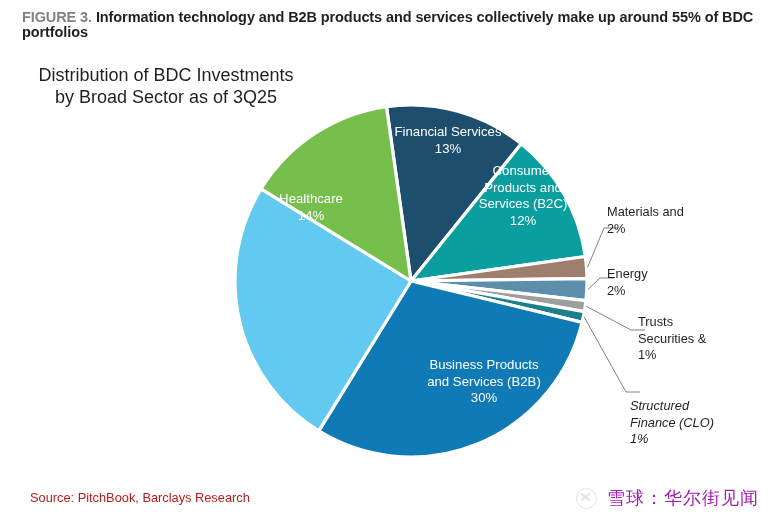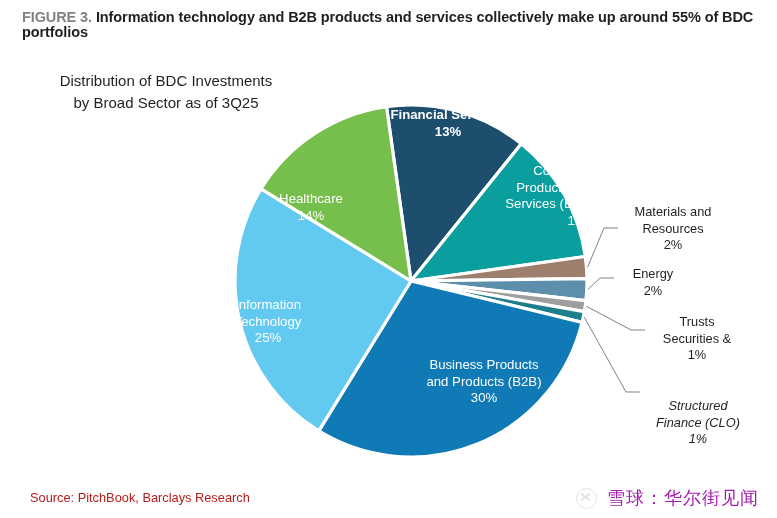--- a/index.html
+++ b/index.html
@@ -29,24 +29,24 @@
   }
   #figure-heading .fig-no {
     color: #808285;
     font-weight: bold;
   }
 
   
   #chart-subtitle {
     position: absolute;
     left: 28px;
-    top: 70px;
+    top: 64px;
     width: 276px;
     text-align: center;
-    font-size: 15px;
+    font-size: 18px;
     line-height: 22px;
     color: #231f20;
   }
 
   
   #pie-area {
     position: absolute;
     left: 0;
     top: 0;
     width: 777px;
@@ -62,33 +62,33 @@
   .slice-label {
     position: absolute;
     color: #ffffff;
     font-size: 13.2px;
     line-height: 16.5px;
     text-align: center;
     white-space: nowrap;
   }
   .slice-label .pct { display: block; }
 
-  #label-financial  { left: 383px; top: 107px; width: 130px; font-weight: bold; }
+  #label-financial  { left: 383px; top: 124px; width: 130px; }
   #label-healthcare { left: 253px; top: 143px; width: 116px; margin-top: 48px; }
-  #label-b2c        { left: 480px; top: 163px; width: 114px; text-align: right; }
+  #label-b2c        { left: 466px; top: 163px; width: 114px; }
   #label-it         { left: 202px; top: 297px; width: 132px; }
   #label-b2b        { left: 406px; top: 357px; width: 156px; }
 
   
   .callout-label {
     position: absolute;
     font-size: 12.8px;
     line-height: 16.5px;
     color: #231f20;
-    text-align: center;
+    text-align: left;
     white-space: nowrap;
   }
   #label-materials   { left: 607px; top: 204px; width: 132px; }
   #label-energy      { left: 607px; top: 266px; width: 92px; }
   #label-securities  { left: 638px; top: 314px; width: 118px; }
   #label-structured  { left: 630px; top: 398px; width: 136px; font-style: italic; }
 
   
   #source-note {
     position: absolute;
@@ -173,38 +173,32 @@
 
   <div class="slice-label" id="label-b2c">
     <span>Consumer</span>
     <span class="pct">Products and</span>
     <span class="pct">Services (B2C)</span>
     <span class="pct">12%</span>
   </div>
 
   <div class="slice-label" id="label-b2b">
     <span>Business Products</span>
-    <span class="pct">and Products (B2B)</span>
+    <span class="pct">and Services (B2B)</span>
     <span class="pct">30%</span>
   </div>
 
-  <div class="slice-label" id="label-it">
-    <span>Information</span>
-    <span class="pct">Technology</span>
-    <span class="pct">25%</span>
-  </div>
 
   <div class="slice-label" id="label-healthcare">
     <span>Healthcare</span>
     <span class="pct">14%</span>
   </div>
 
   <div class="callout-label" id="label-materials">
     <div>Materials and</div>
-    <div>Resources</div>
     <div>2%</div>
   </div>
 
   <div class="callout-label" id="label-energy">
     <div>Energy</div>
     <div>2%</div>
   </div>
 
   <div class="callout-label" id="label-securities">
     <div>Trusts</div>

